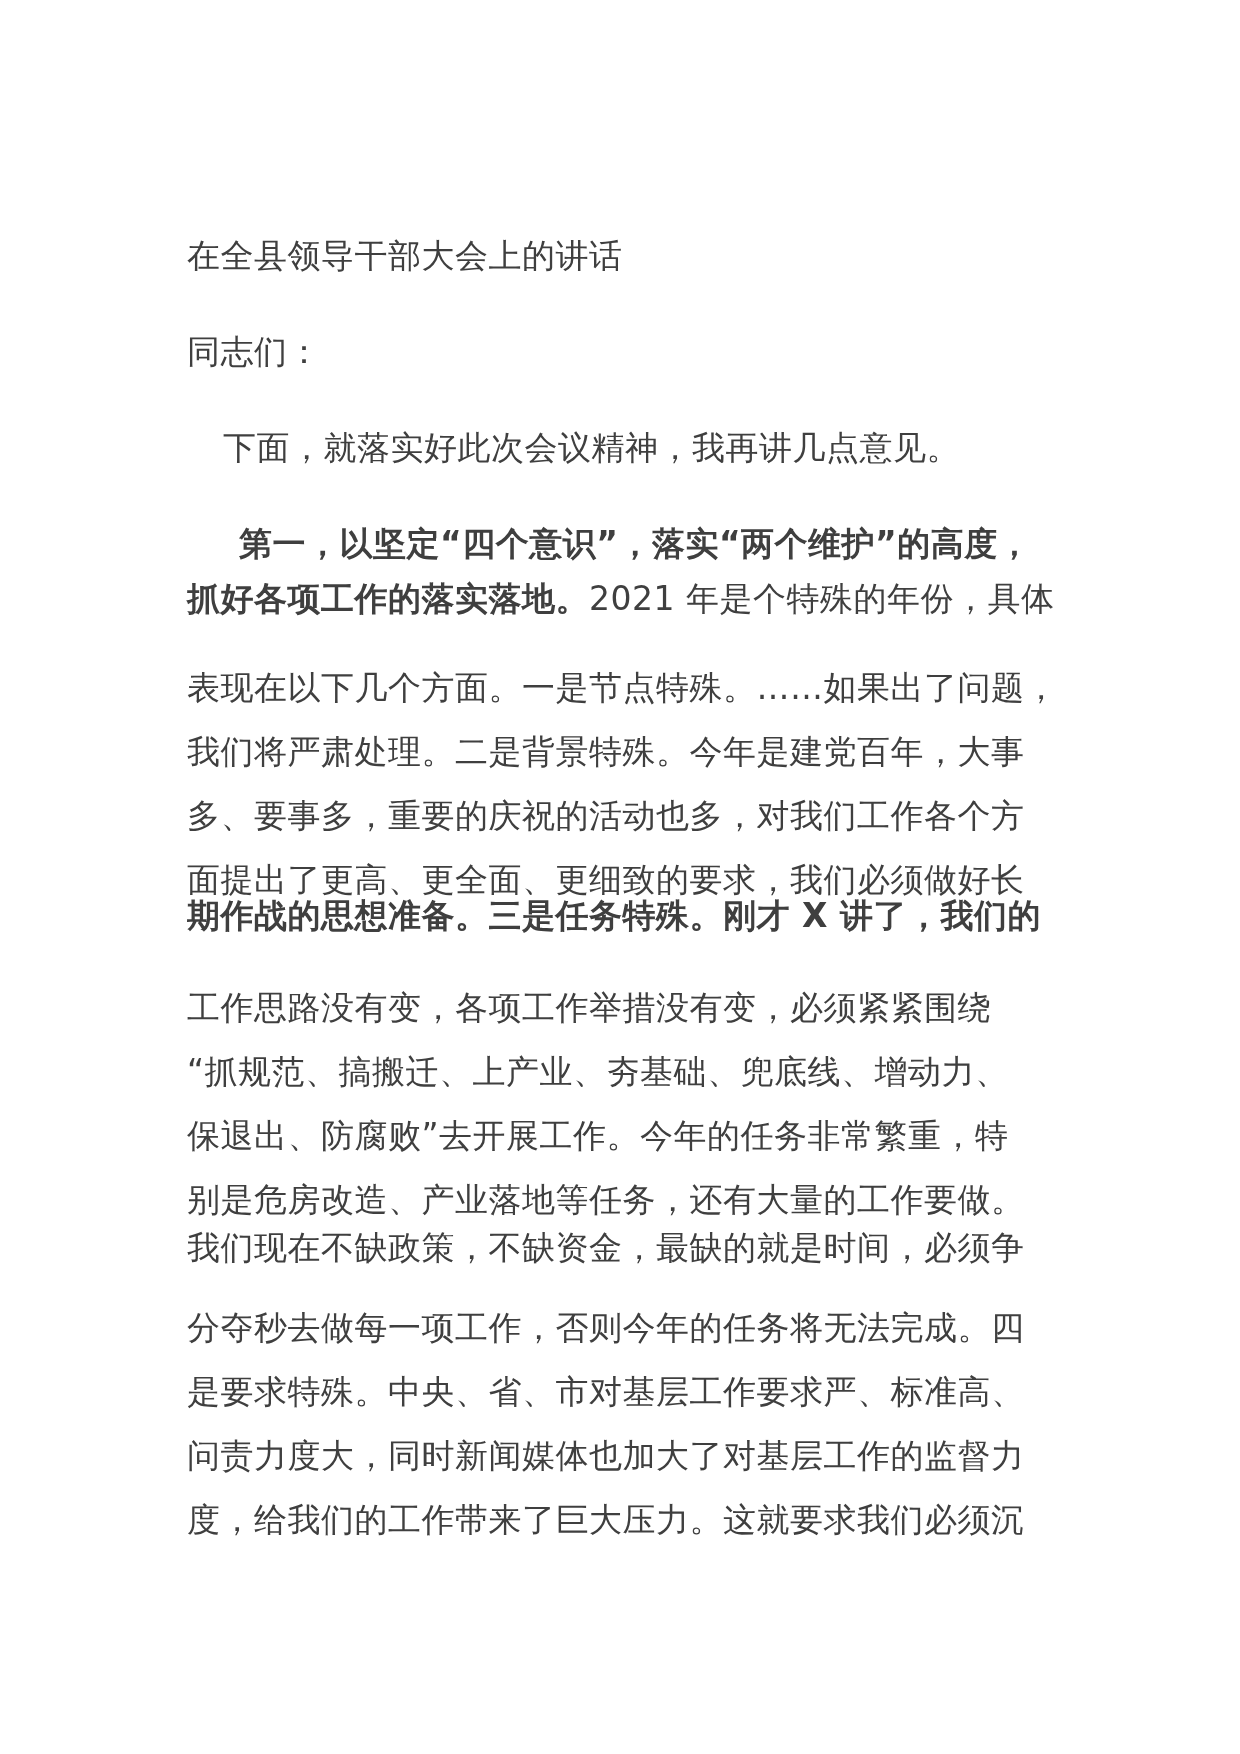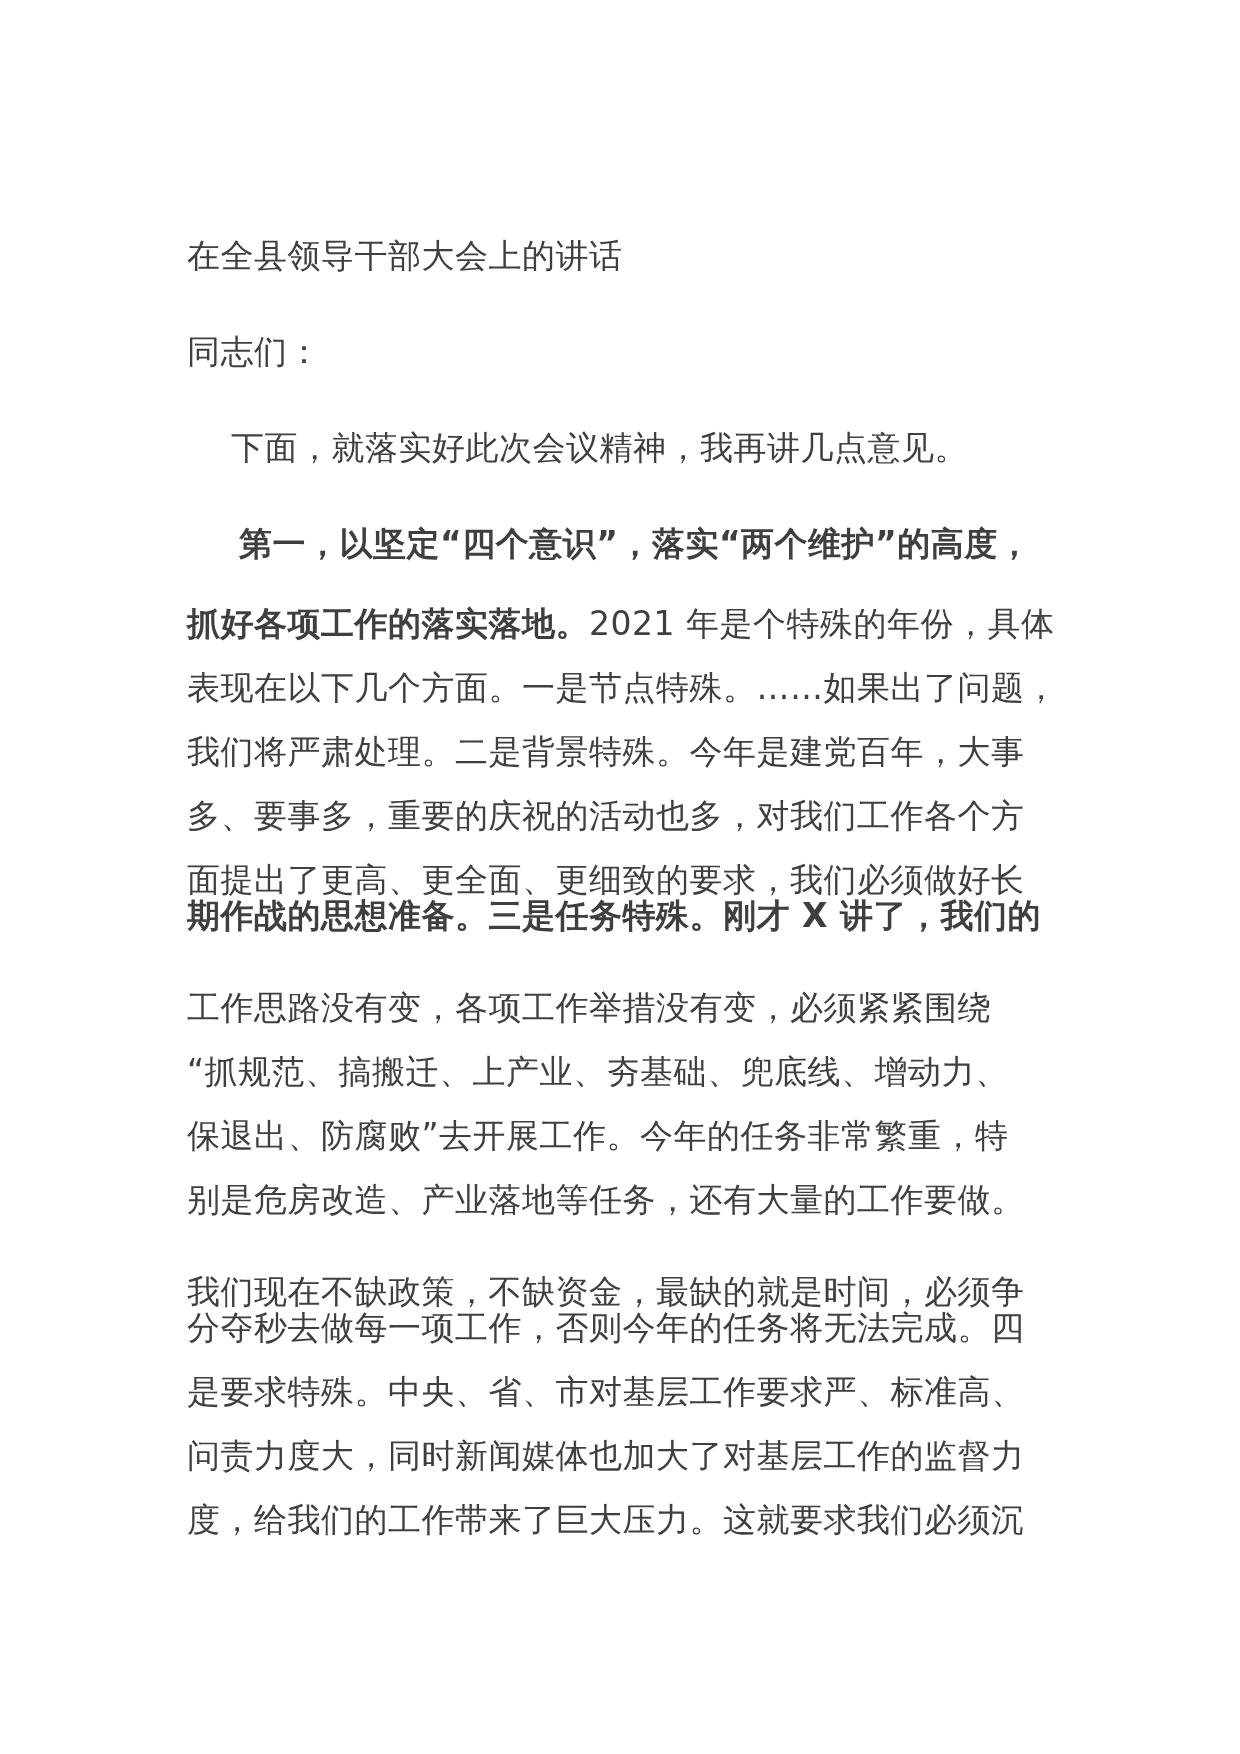--- a/index.html
+++ b/index.html
@@ -2,44 +2,44 @@
 <html><head>
 <meta charset="utf-8">
 <style>
   html, body { margin:0; padding:0; background:#ffffff; }
   body { width:1240px; height:1754px; position:relative; overflow:hidden;
          font-family:"DejaVu Sans", "Liberation Sans", sans-serif; color:#3f3f3f; }
   .page { position:absolute; left:187px; top:0; width:880px; }
   .line { position:absolute; left:0; font-size:33px; white-space:nowrap; line-height:40px; letter-spacing:0.5px; }
   .title { top:236px; }
   .greeting { top:332px;text-align:right; }
-  .intro { top:428px; left:44px; }
+  .intro { top:428px; left:36px; }
   .bold { font-weight:bold; }
   .body-line { letter-spacing:0.5px;margin-top:16px; }
 </style>
 </head>
 <body>
 
 <div class="page">
   <div class="line title">在全县领导干部大会上的讲话</div>
   <div class="line greeting">同志们：</div>
   <div class="line intro">下面，就落实好此次会议精神，我再讲几点意见。</div>
 
   <div class="line bold" style="top:524px; left:52px;">第一，以坚定“四个意识”，落实“两个维护”的高度，</div>
-  <div class="line" style="top:604px;">
+  <div class="line" style="top:579px;">
     <span class="bold">抓好各项工作的落实落地。</span><span>2021 年是个特殊的年份，具体</span>
   </div>
 
   <div class="line body-line" style="top:652px;">表现在以下几个方面。一是节点特殊。……如果出了问题，</div>
   <div class="line body-line" style="top:716px;">我们将严肃处理。二是背景特殊。今年是建党百年，大事</div>
   <div class="line body-line" style="top:780px;">多、要事多，重要的庆祝的活动也多，对我们工作各个方</div>
   <div class="line body-line" style="top:844px;">面提出了更高、更全面、更细致的要求，我们必须做好长</div>
   <div class="line body-line" style="top:880px;font-weight:bold;">期作战的思想准备。三是任务特殊。刚才 X 讲了，我们的</div>
   <div class="line body-line" style="top:972px;">工作思路没有变，各项工作举措没有变，必须紧紧围绕</div>
   <div class="line body-line" style="top:1036px;text-align:center;">“抓规范、搞搬迁、上产业、夯基础、兜底线、增动力、</div>
   <div class="line body-line" style="top:1100px;">保退出、防腐败”去开展工作。今年的任务非常繁重，特</div>
   <div class="line body-line" style="top:1164px;">别是危房改造、产业落地等任务，还有大量的工作要做。</div>
-  <div class="line body-line" style="top:1256px;">我们现在不缺政策，不缺资金，最缺的就是时间，必须争</div>
+  <div class="line body-line" style="top:1212px;">我们现在不缺政策，不缺资金，最缺的就是时间，必须争</div>
   <div class="line body-line" style="top:1292px;">分夺秒去做每一项工作，否则今年的任务将无法完成。四</div>
   <div class="line body-line" style="top:1356px;">是要求特殊。中央、省、市对基层工作要求严、标准高、</div>
   <div class="line body-line" style="top:1420px;">问责力度大，同时新闻媒体也加大了对基层工作的监督力</div>
   <div class="line body-line" style="top:1484px;">度，给我们的工作带来了巨大压力。这就要求我们必须沉</div>
 </div>
 
 </body></html>

